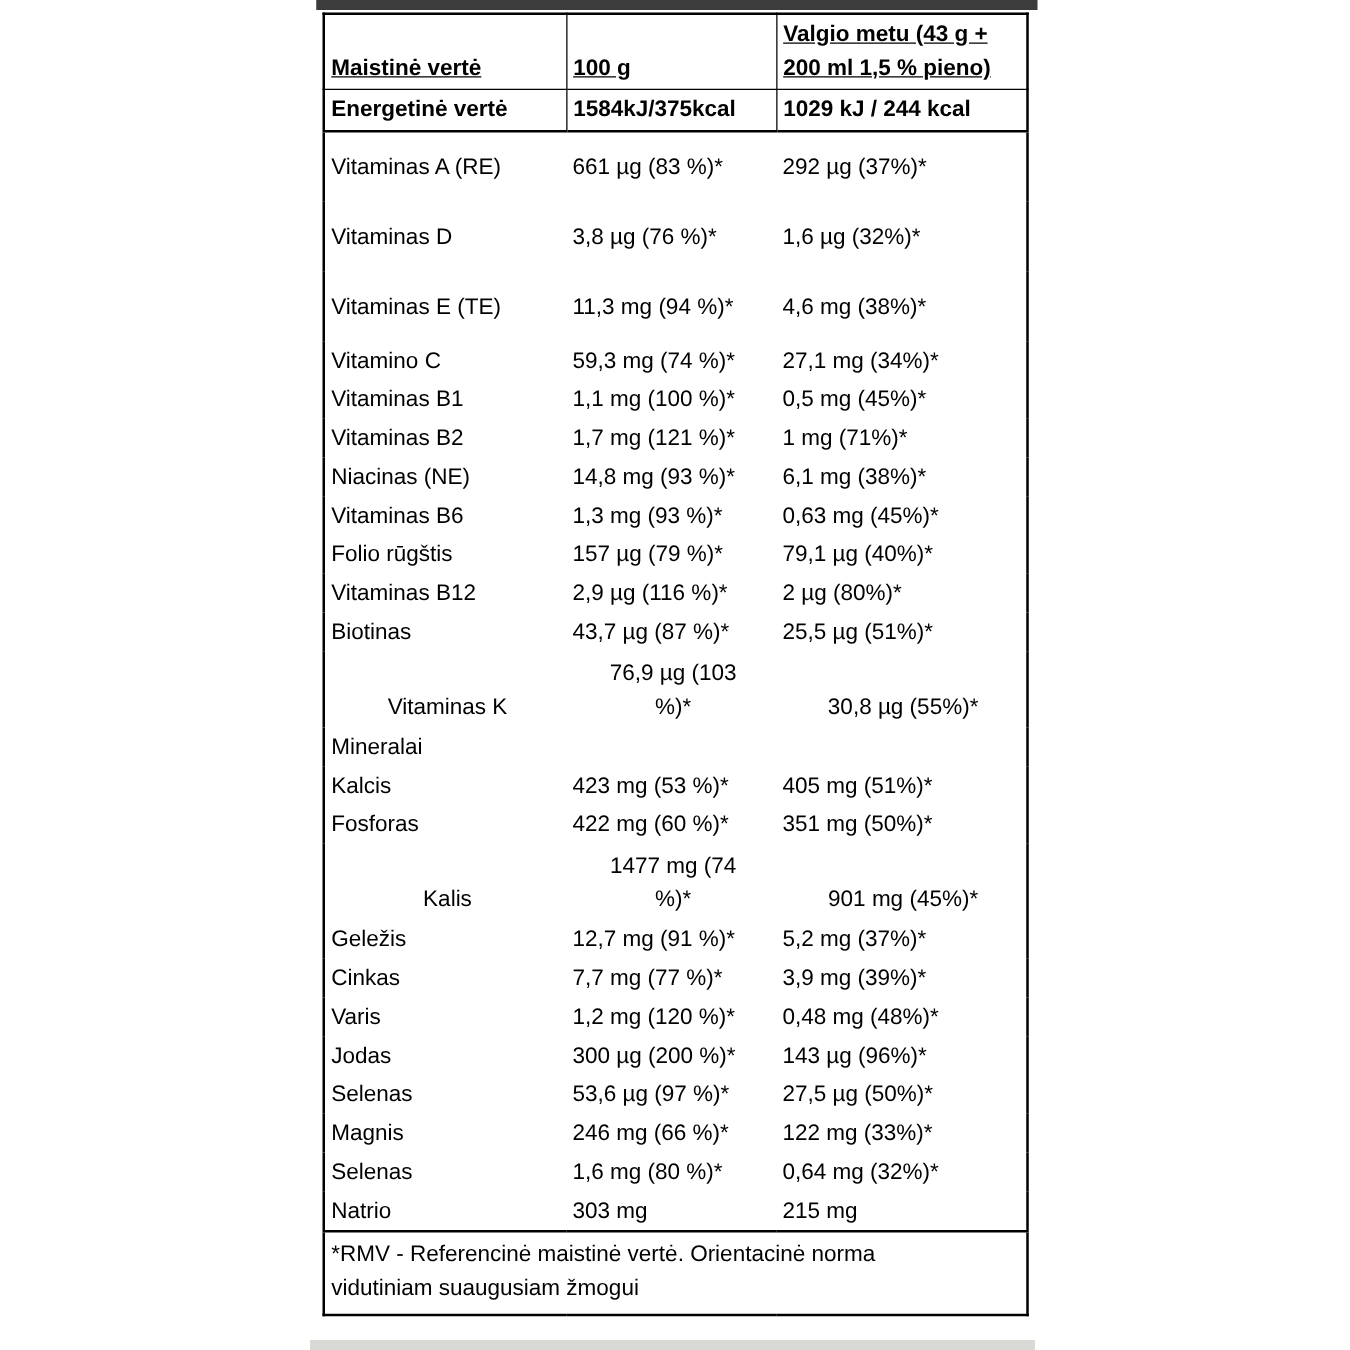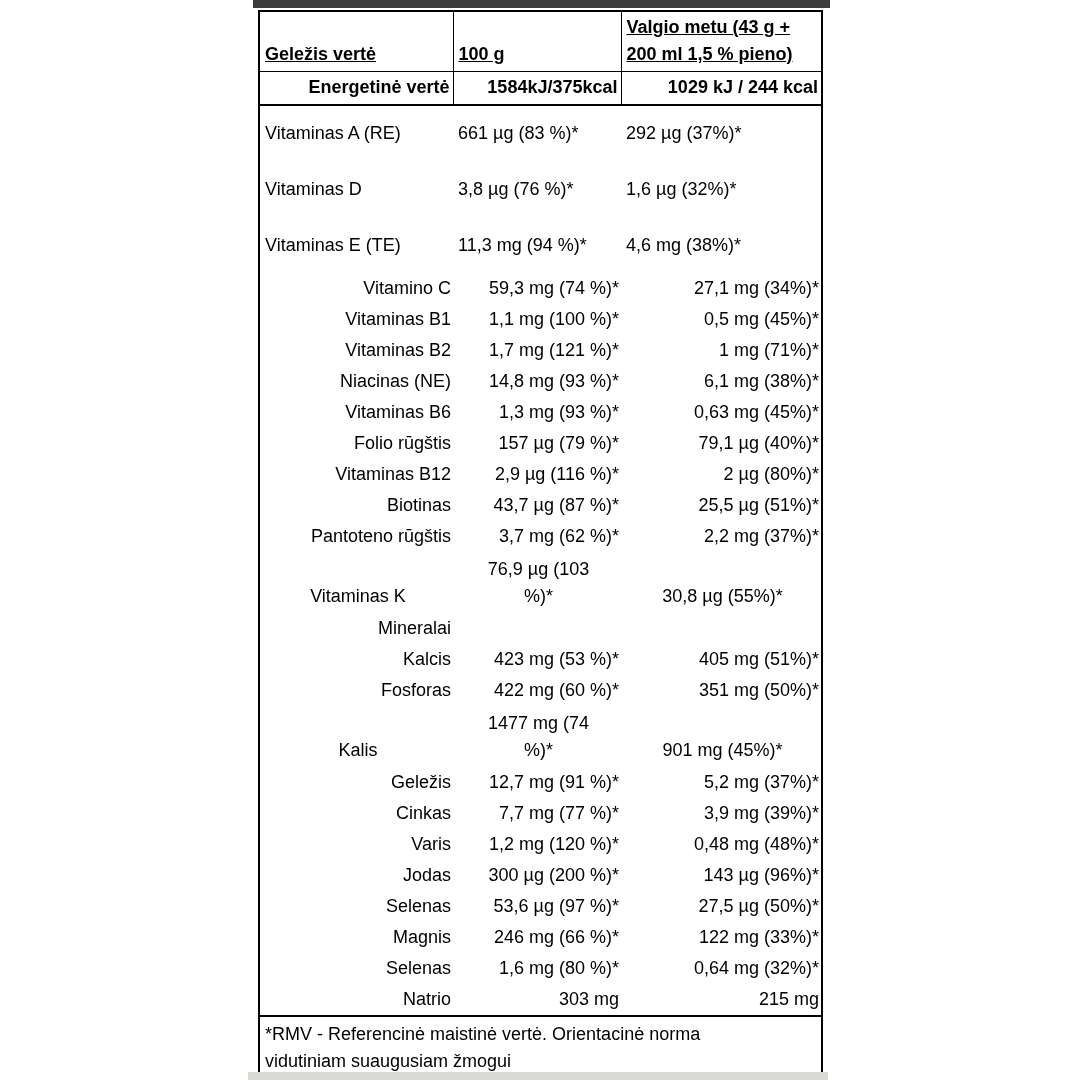--- a/index.html
+++ b/index.html
@@ -32,28 +32,28 @@
   col.c2 { width:168px; }
   thead td {
     font-weight:bold;
     border:1px solid #000;
     vertical-align:bottom;
     padding:2px 3px 3px 5px;
     white-space:pre-line;
     overflow:hidden;
   }
   tr.head1 td { height:49px;text-decoration:underline; }
-  tr.head2 td { height:27px; border-bottom:2px solid #000;text-align:right; }
+  tr.head2 td { height:27px; border-bottom:2px solid #000; }
   tbody td {
     padding:2px 2px 2px 5px;
     vertical-align:middle;
     white-space:pre-line;
     overflow:hidden;
   }
-  tbody tr.normal { height:31px;text-align:right; }
+  tbody tr.normal { height:31px; }
   tbody tr.tall   { height:56px;margin-top:35px; }
   tbody tr.wrap   { height:61px; }
   tbody tr.wrap td { vertical-align:bottom; padding-bottom:3px;text-align:center; }
   tfoot td {
     border-top:2px solid #000;
     padding:4px 4px 7px 5px;
     vertical-align:top;
     white-space:pre-line;
     height:48px;
   }
@@ -65,21 +65,21 @@
   <div class="top-bar"></div>
 
   <table class="nutrition">
     <colgroup>
       <col class="c1">
         <col class="c2">
         <col class="c3">
     </colgroup>
     <thead>
       <tr class="head1">
-        <td>Geležis vertė</td>
+        <td>Maistinė vertė</td>
         <td>100 g</td>
         <td>Valgio metu (43 g +
 200 ml 1,5 % pieno)</td>
       </tr>
       <tr class="head2">
         <td>Energetinė vertė</td>
         <td>1584kJ/375kcal</td>
         <td>1029 kJ / 244 kcal</td>
       </tr>
     </thead>
@@ -132,25 +132,20 @@
         <tr class="normal">
           <td>Vitaminas B12</td>
           <td>2,9 µg (116 %)*</td>
           <td>2 µg (80%)*</td>
         </tr>
         <tr class="normal">
           <td>Biotinas</td>
           <td>43,7 µg (87 %)*</td>
           <td>25,5 µg (51%)*</td>
         </tr>
-        <tr class="normal">
-          <td>Pantoteno rūgštis</td>
-          <td>3,7 mg (62 %)*</td>
-          <td>2,2 mg (37%)*</td>
-        </tr>
         <tr class="wrap">
           <td>Vitaminas K</td>
           <td>76,9 µg (103
 %)*</td>
           <td>30,8 µg (55%)*</td>
         </tr>
         <tr class="normal">
           <td>Mineralai</td>
           <td></td>
           <td></td>

